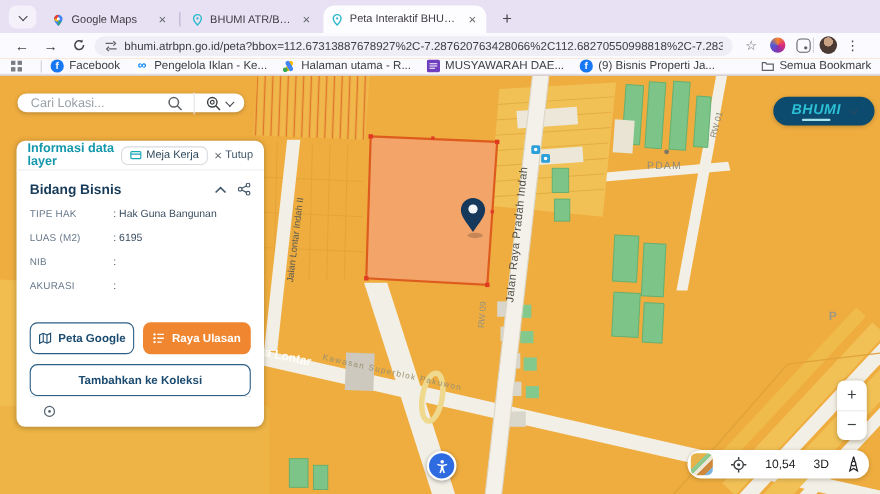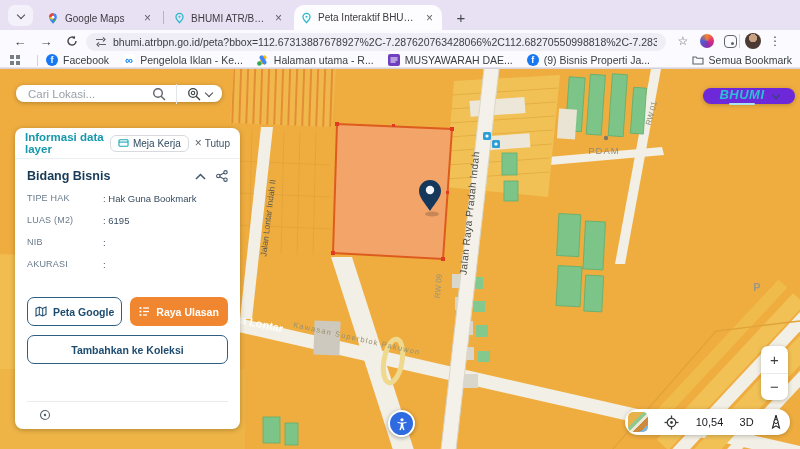--- a/index.html
+++ b/index.html
@@ -55,21 +55,21 @@
 
   
   .searchbar { position:absolute; left:16px; top:16px; width:206px; height:17px; background:#fff;
     border-radius:8px; box-shadow:0 1px 4px rgba(60,50,20,.35); display:flex; align-items:center; }
   .searchbar input { border:0; outline:0; flex:1; min-width:0; padding:0 0 0 12px; font-size:11.5px;
     color:#5F6368; font-family:"Liberation Sans", sans-serif; background:transparent; }
   .searchbar input::placeholder { color:#9AA0A6; }
   .sb-div { width:1px; height:20px; background:#E3E6E8; margin:0 6px; }
   .icon-btn { display:flex; align-items:center; justify-content:center; cursor:pointer; padding:0 4px; }
 
-  .panel { position:absolute; left:15px; top:59px; width:225px; height:301px; background:#fff;
+  .panel { position:absolute; left:15px; top:59px; width:225px; height:260px; background:#fff;
     border-radius:8px; box-shadow:0 1px 5px rgba(60,50,20,.35); display:flex; flex-direction:column; }
   .panel-head { height:31px; display:flex; align-items:center; gap:6px; padding:0 10px;
     border-bottom:1px solid #ECEFF1; }
   .panel-title { flex:1; font-size:11.5px; font-weight:bold; color:#1598AC; }
   .chip { display:flex; align-items:center; gap:4px; border:1px solid #D7DBDF; border-radius:6px;
     padding:2px 7px; font-size:10px; color:#2F4A5E; cursor:pointer; background:#fff; }
   .tutup { display:flex; align-items:center; gap:3px; font-size:10px; color:#3E5568; cursor:pointer; }
   .tutup .x { font-size:12px; color:#5F6368; }
   .panel-body { padding:10px 12px 0 12px; display:flex; flex-direction:column; flex:1; }
   .section-row { display:flex; align-items:center; gap:10px; margin-bottom:10px; }
@@ -81,21 +81,21 @@
   .btn { height:29px; display:flex; align-items:center; justify-content:center; gap:6px;
     border-radius:7px; font-size:10.5px; font-weight:bold; cursor:pointer;margin-top:12px; }
   .btn-outline { border:1.5px solid #2D5F85; color:#1C4B70; background:#fff; }
   .btn-orange { background:#F0862F; color:#fff; border:none; }
   .btn-google { flex:1; }
   .btn-ulasan { flex:1.05; }
   .btn-full { margin-top:9px; }
   .panel-foot { margin-top:auto; border-top:1px solid #E9ECEF; padding:7px 12px 8px 12px;
     display:flex; align-items:center; gap:6px; font-size:10px; color:#53616D; }
 
-  .logo-pill { position:absolute; left:703px; top:19px; width:92px; height:16px; background:#6d28d9;
+  .logo-pill { position:absolute; left:703px; top:19px; width:92px; height:26px; background:#0c4a6e;
     border-radius:13px; box-shadow:0 1px 4px rgba(60,50,20,.3); display:flex; align-items:center;
     justify-content:center; gap:8px; cursor:pointer; }
   .logo-text { font-size:13px; font-weight:800; font-style:italic; letter-spacing:.5px; color:#2CC0D4;
     line-height:1; text-align:center; }
   .logo-sub { display:block; height:2px; width:26px; background:#A8E4EE; margin:2px auto 0 auto; border-radius:1px; }
   .chev-dark { width:6px; height:6px; border-right:1.8px solid #2B4A63; border-bottom:1.8px solid #2B4A63;
     transform:rotate(45deg); margin-top:-3px; }
 
   .zoom-pill { position:absolute; left:761px; top:277px; width:27px; height:54px; background:#fff;
     border-radius:7px; box-shadow:0 1px 4px rgba(60,50,20,.3); display:flex; flex-direction:column; }
@@ -417,21 +417,21 @@
             <circle cx="9.5" cy="2.3" r="1.7" fill="none" stroke="#44586B" stroke-width="1.1"></circle>
             <circle cx="2.3" cy="6" r="1.7" fill="none" stroke="#44586B" stroke-width="1.1"></circle>
             <circle cx="9.5" cy="9.7" r="1.7" fill="none" stroke="#44586B" stroke-width="1.1"></circle>
             <line x1="3.8" y1="5.2" x2="8" y2="3.1" stroke="#44586B" stroke-width="1.1"></line>
             <line x1="3.8" y1="6.8" x2="8" y2="8.9" stroke="#44586B" stroke-width="1.1"></line>
           </svg>
         </div>
 
         <div class="frow">
           <span class="flabel">TIPE HAK</span>
-          <span class="fvalue">: Hak Guna Bookmark</span>
+          <span class="fvalue">: Hak Guna Bangunan</span>
         </div>
         <div class="frow">
           <span class="flabel">LUAS (M2)</span>
           <span class="fvalue">: 6195</span>
         </div>
         <div class="frow">
           <span class="flabel">NIB</span>
           <span class="fvalue">:</span>
         </div>
         <div class="frow">

